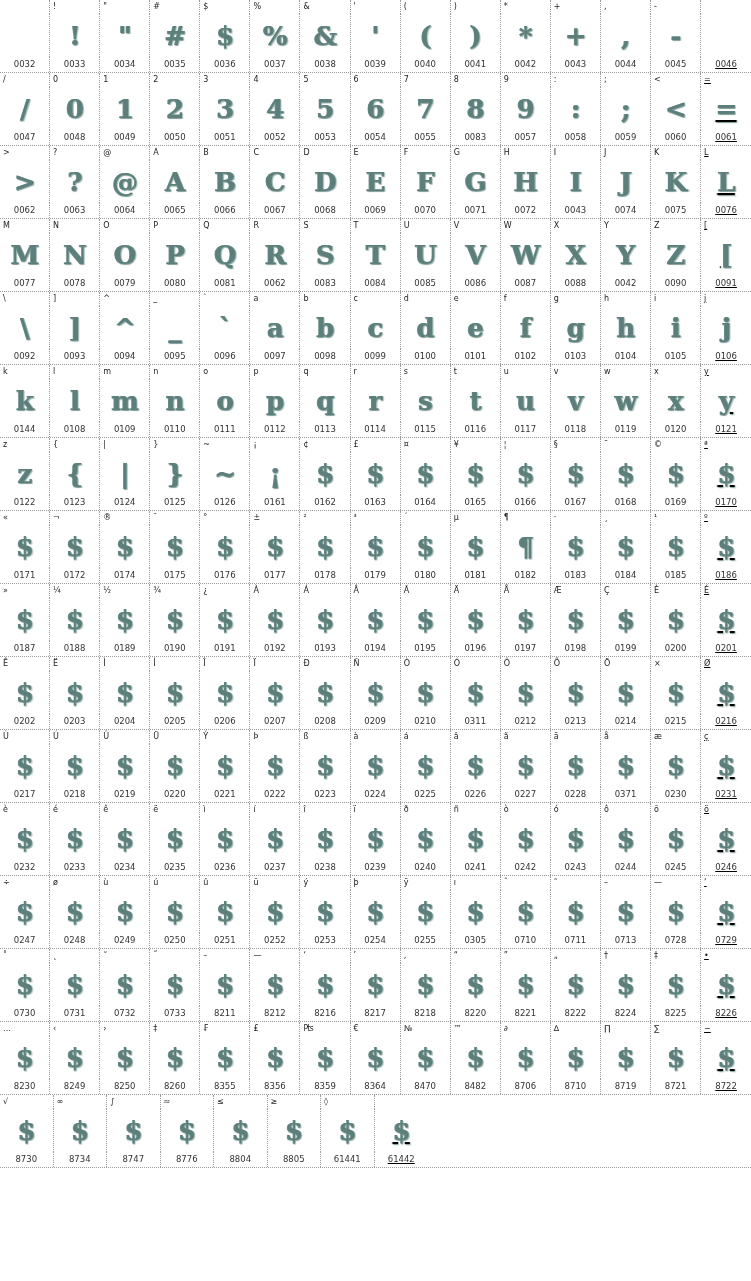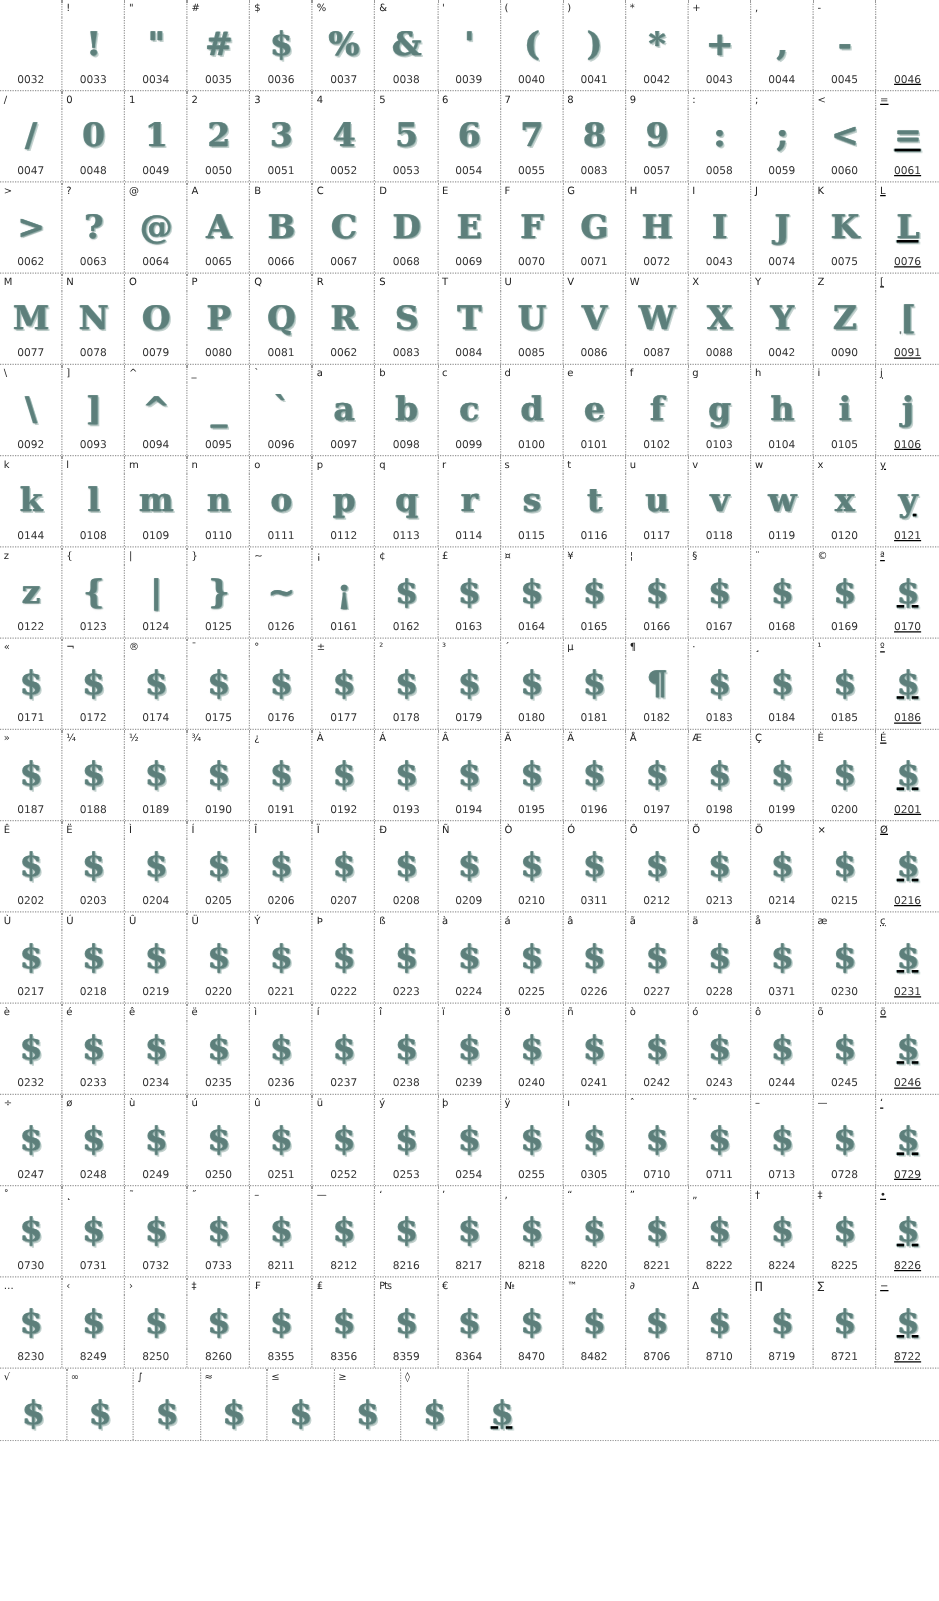--- a/index.html
+++ b/index.html
@@ -2262,14 +2262,40 @@
         <div class="cell">
           <div class="glyph">$</div>
         </div>
         <div class="cell">
           <div class="glyph">$</div>
         </div>
         <div class="cell">
           <div class="glyph">$</div>
         </div>
       </div>
+      <div class="row-cells">
+        <div class="cell">
+          <div class="code">8730</div>
+        </div>
+        <div class="cell">
+          <div class="code">8734</div>
+        </div>
+        <div class="cell">
+          <div class="code">8747</div>
+        </div>
+        <div class="cell">
+          <div class="code">8776</div>
+        </div>
+        <div class="cell">
+          <div class="code">8804</div>
+        </div>
+        <div class="cell">
+          <div class="code">8805</div>
+        </div>
+        <div class="cell">
+          <div class="code">61441</div>
+        </div>
+        <div class="cell">
+          <div class="code">61442</div>
+        </div>
+      </div>
     </div>
   </div>
 
 </body></html>

